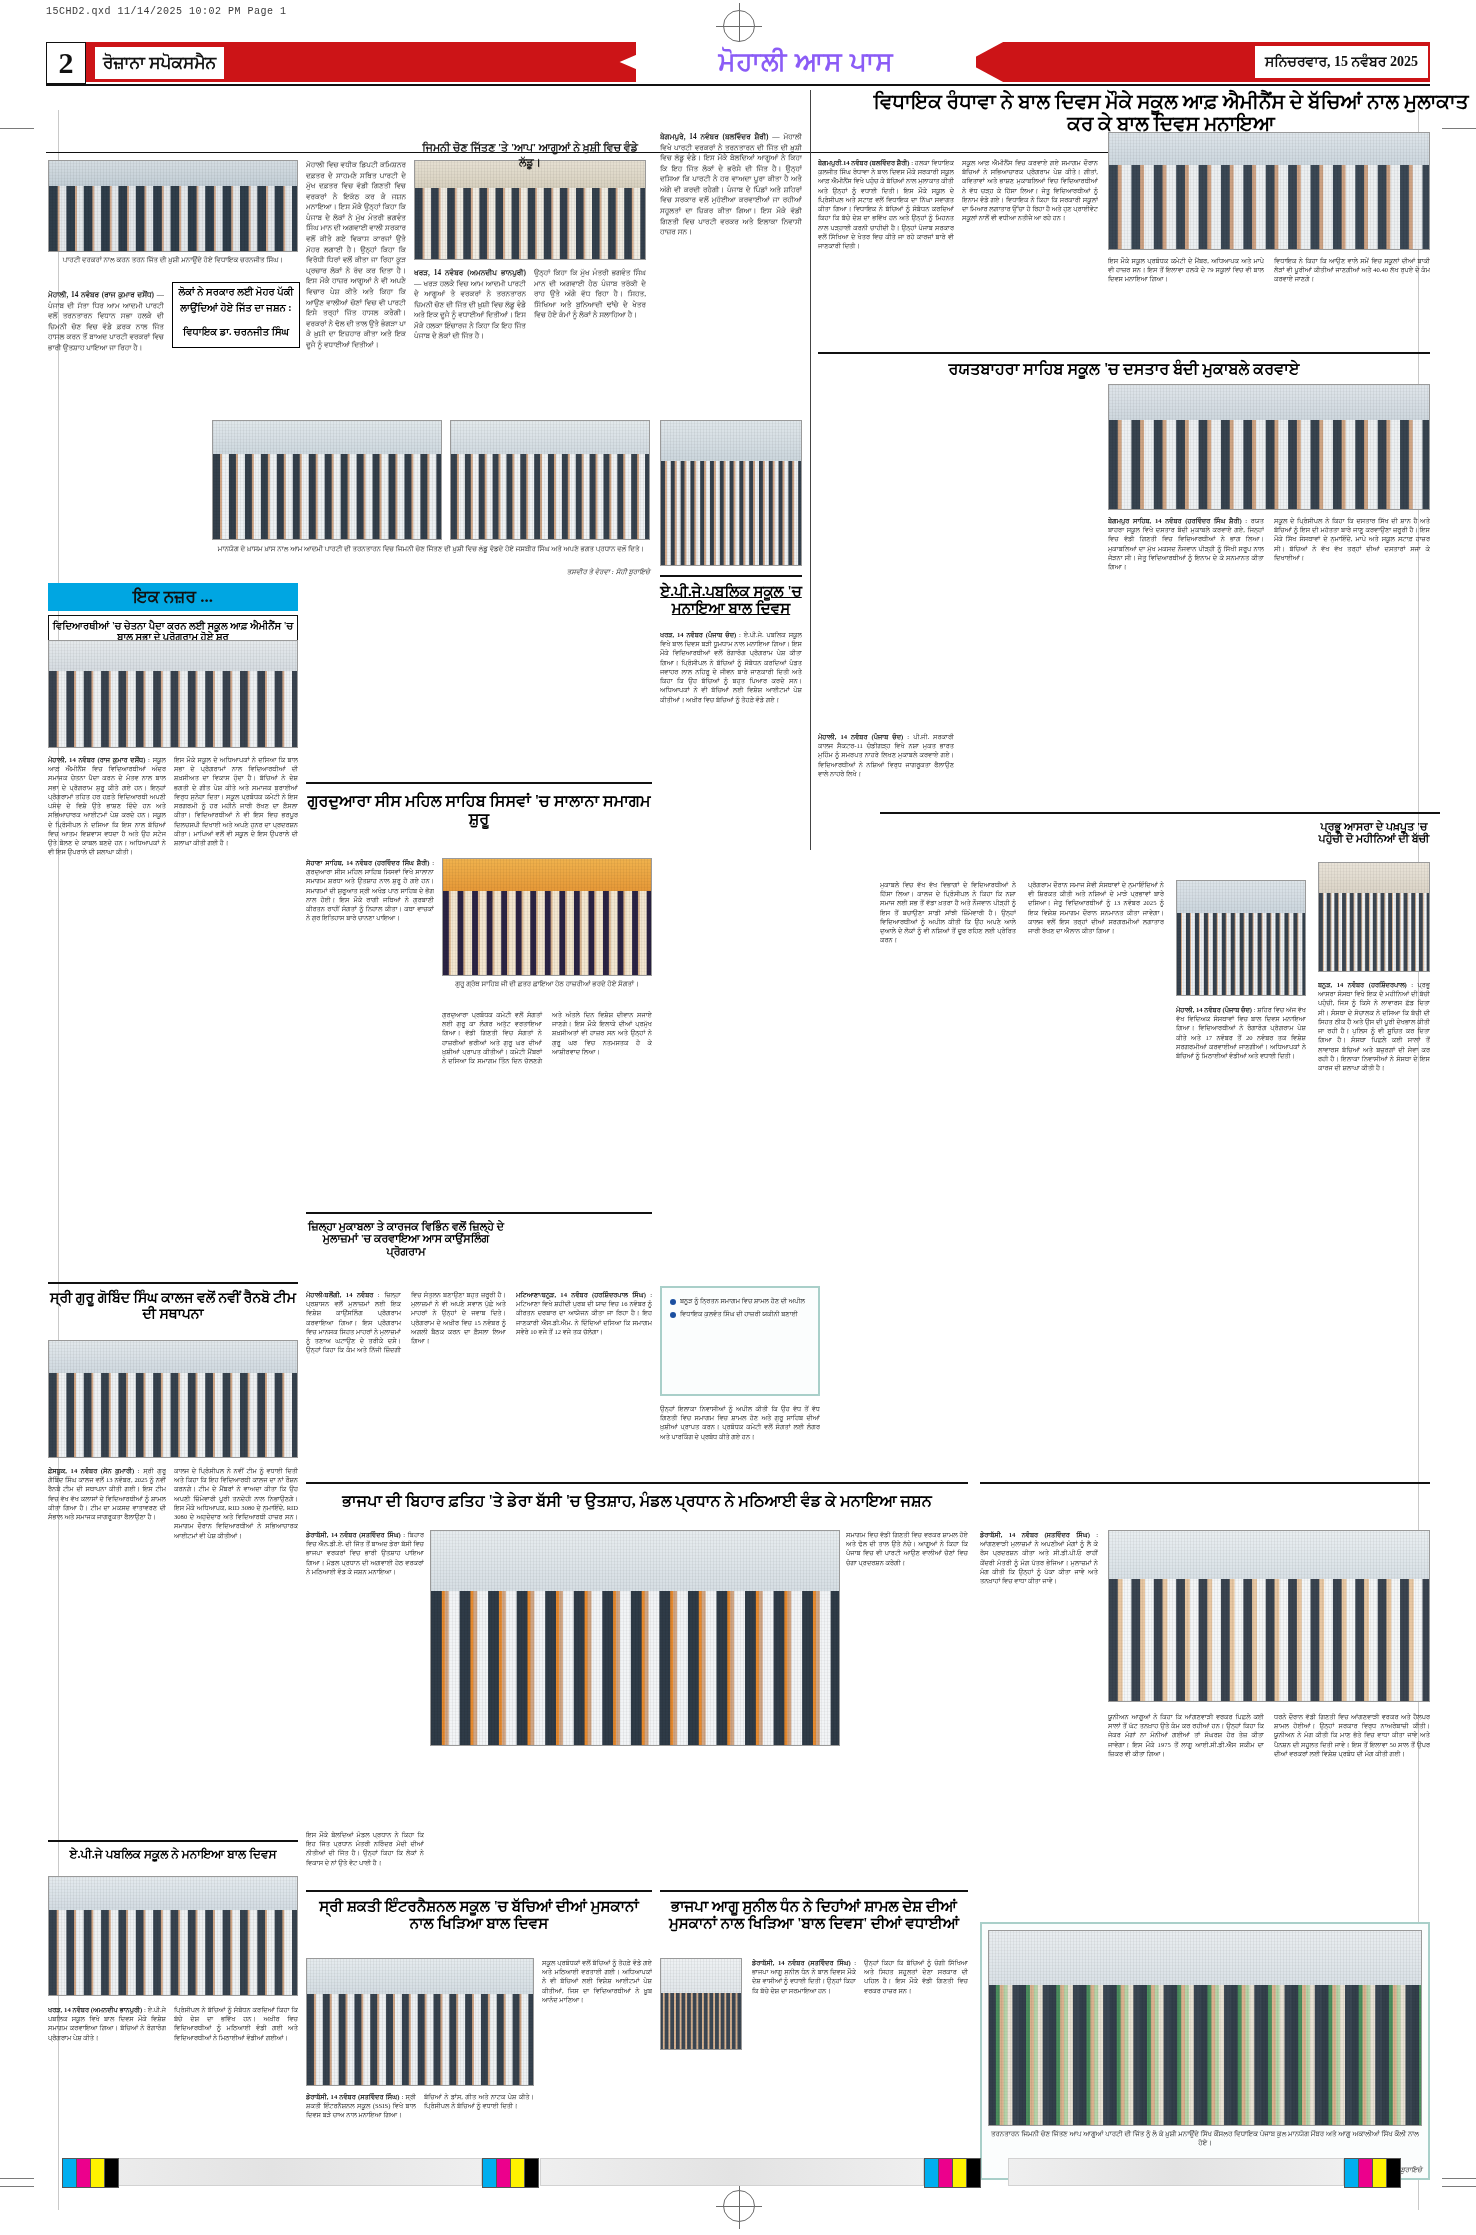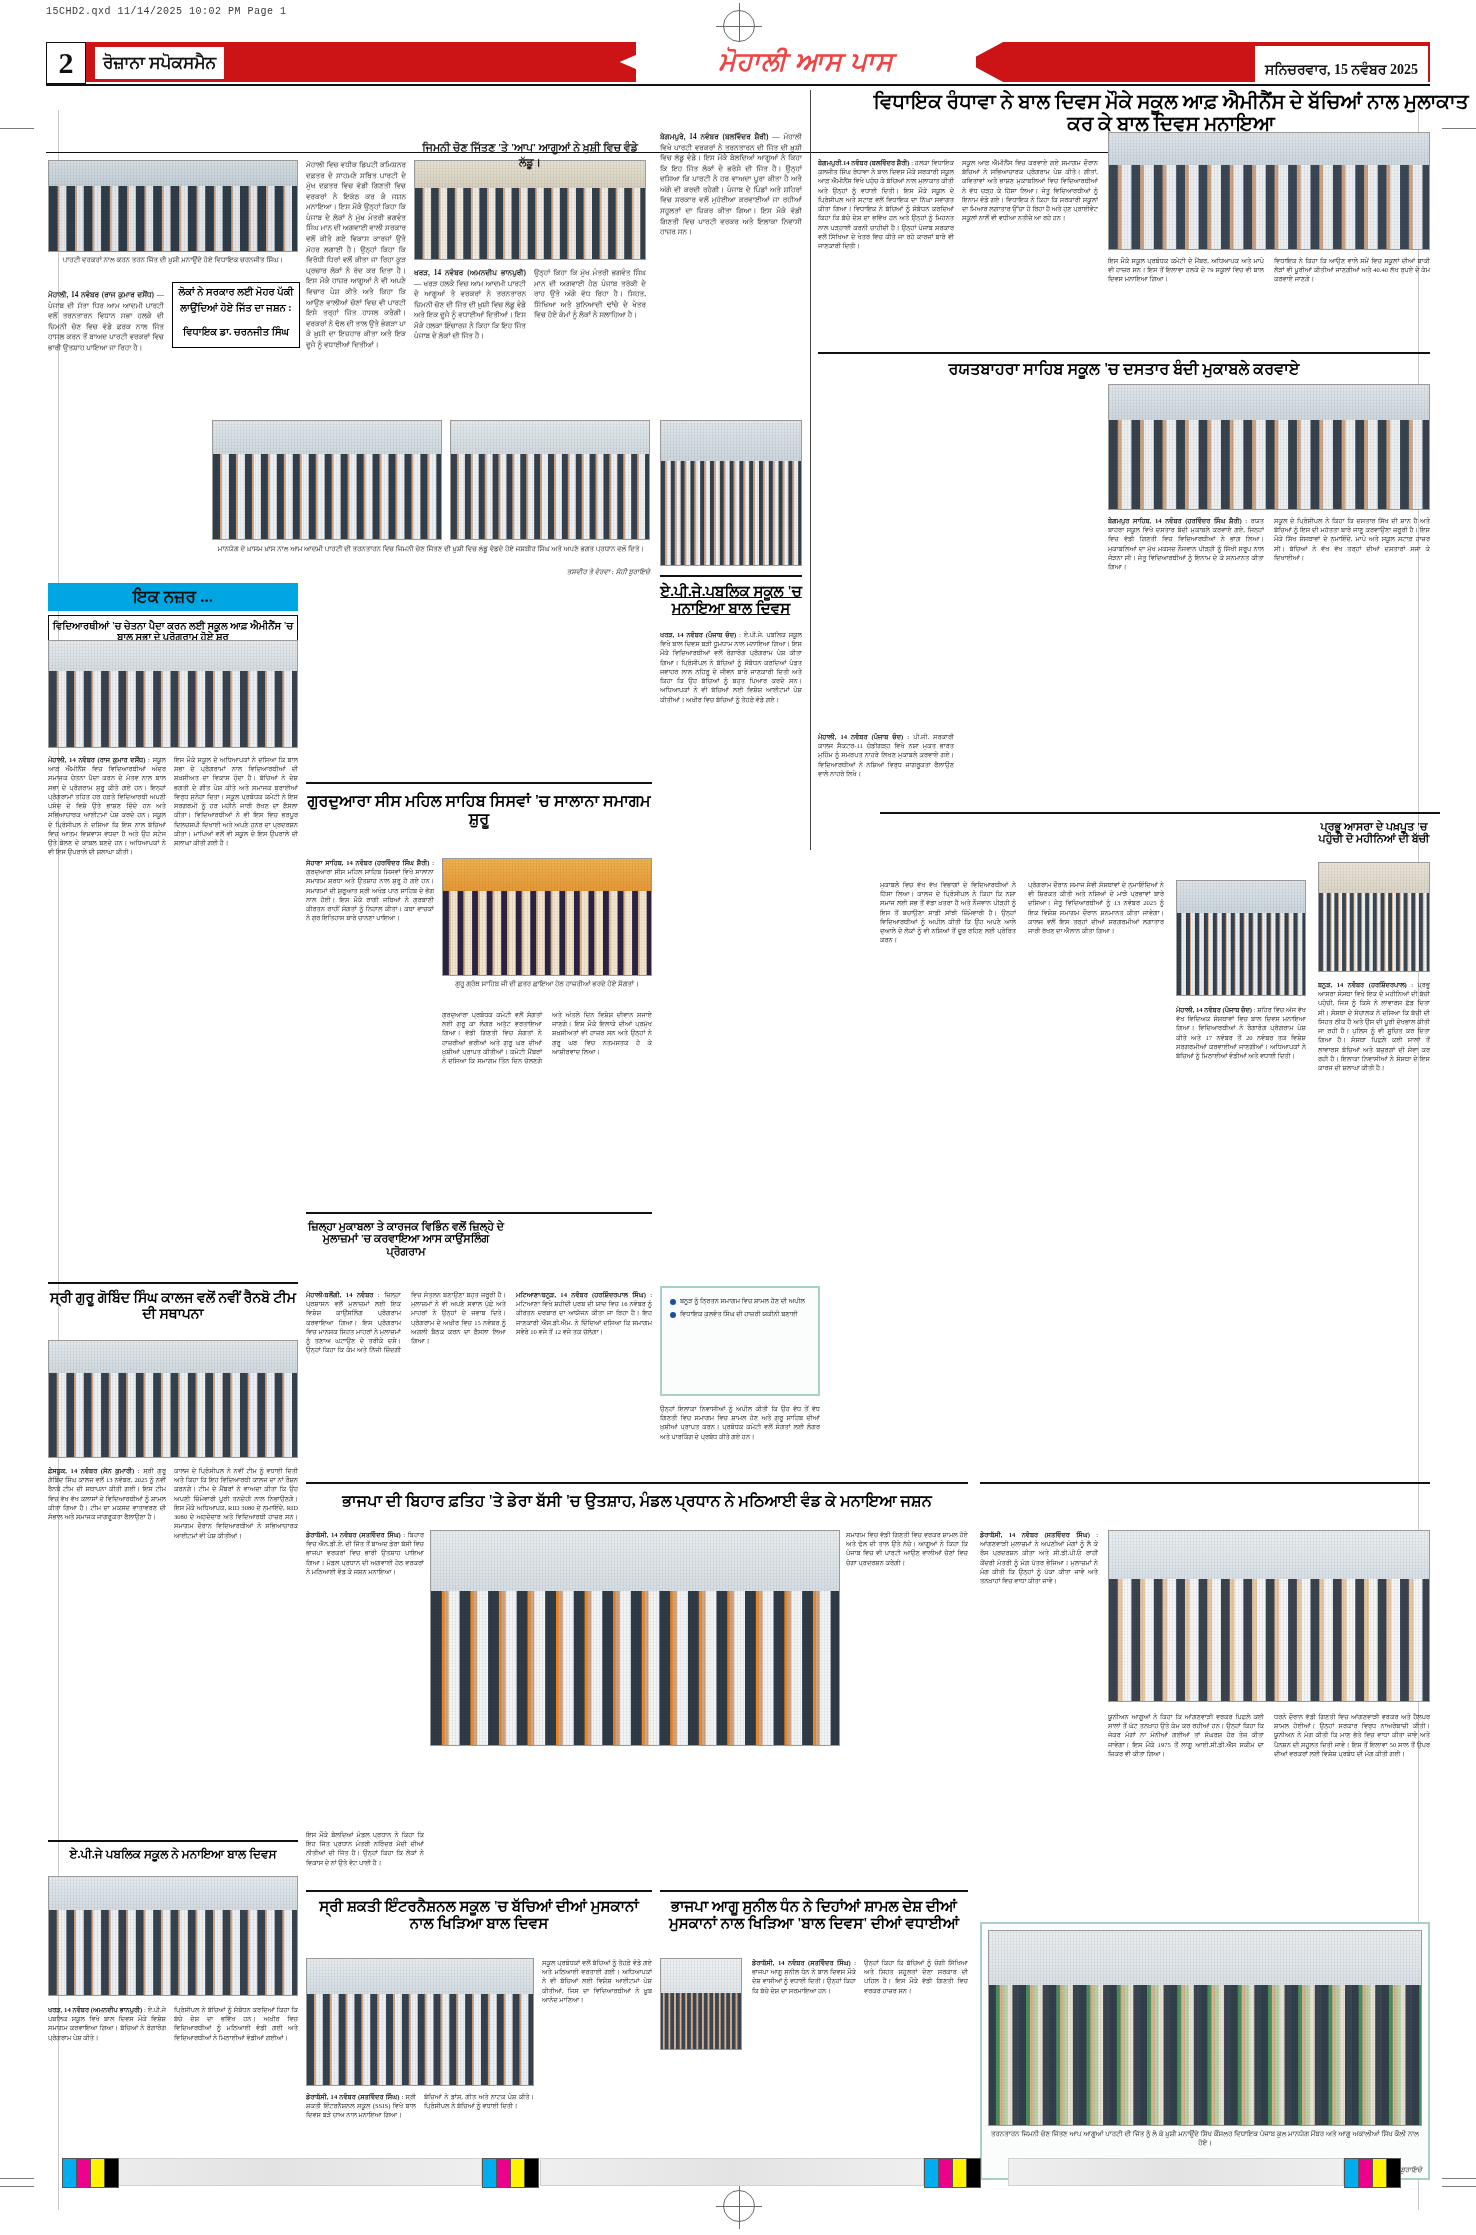--- a/index.html
+++ b/index.html
@@ -21,22 +21,22 @@
     font-weight:bold;font-size:30px;color:#111;background:#fff;}
   .mh-red-left{position:absolute;left:40px;top:0;width:580px;height:40px;background:#cc1417;
     clip-path:polygon(0 0,100% 0,92% 50%,100% 100%,0 100%);}
   .mh-red-right{position:absolute;left:920px;top:0;width:464px;height:40px;background:#cc1417;
     clip-path:polygon(8% 0,100% 0,100% 100%,8% 100%,0 50%);}
   .mh-edition{position:absolute;left:48px;top:4px;height:32px;padding:0 8px;background:#fff;
     border:1px solid #cc1417;display:flex;align-items:center;}
   .mh-edition span{font-family:"Liberation Serif",serif;font-weight:bold;font-size:17px;color:#111;white-space:nowrap;}
   .mh-title{position:absolute;left:590px;top:0;width:340px;height:40px;background:#fff;
     display:flex;align-items:center;justify-content:center;}
-  .mh-title span{font-family:"Liberation Serif",serif;font-weight:bold;font-size:26px;color:#ef4444;letter-spacing:1px;font-style:italic;}
-  .mh-date{position:absolute;right:2px;top:4px;height:32px;padding:8px 10px;background:#fff;
+  .mh-title span{font-family:"Liberation Serif",serif;font-weight:bold;font-size:26px;color:#8b5cf6;letter-spacing:1px;}
+  .mh-date{position:absolute;right:2px;top:4px;height:32px;padding:0 10px;background:#fff;
     display:flex;align-items:center;}
   .mh-date span{font-family:"Liberation Serif",serif;font-weight:bold;font-size:14px;color:#111;white-space:nowrap;}
   .mh-rule{position:absolute;left:46px;top:84px;width:1384px;height:2px;background:#111;}
 
   
   .hl{font-family:"Liberation Serif",serif;font-weight:bold;color:#000;line-height:1.12;text-align:center;}
   .hl1{font-size:20px;}
   .hl2{font-size:16px;}
   .hl3{font-size:13px;}
   .body{font-family:"Liberation Serif",serif;font-size:7.3px;line-height:1.45;color:#1a1a1a;text-align:justify;

